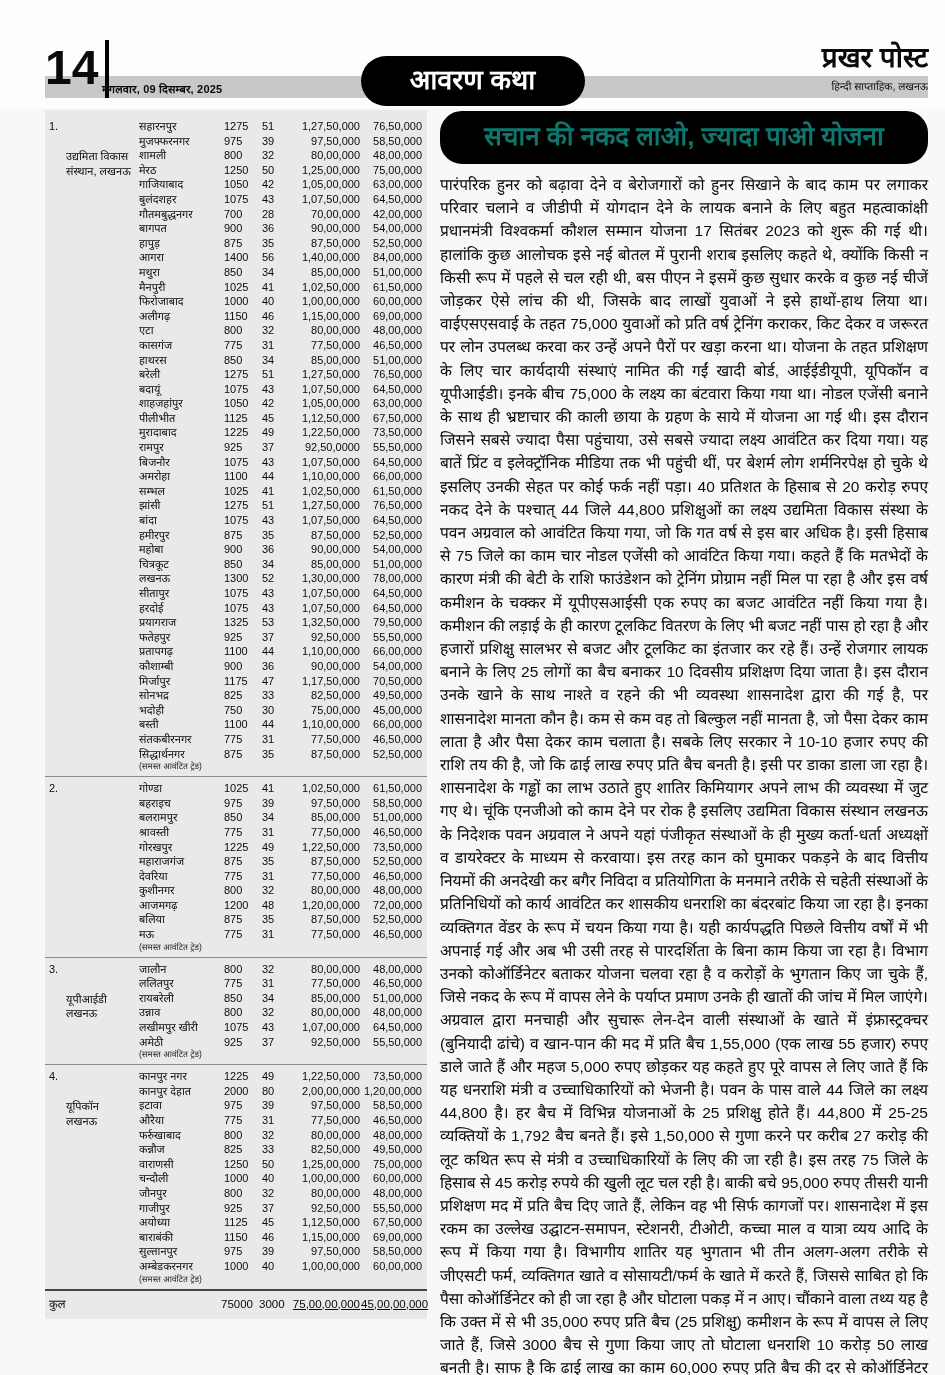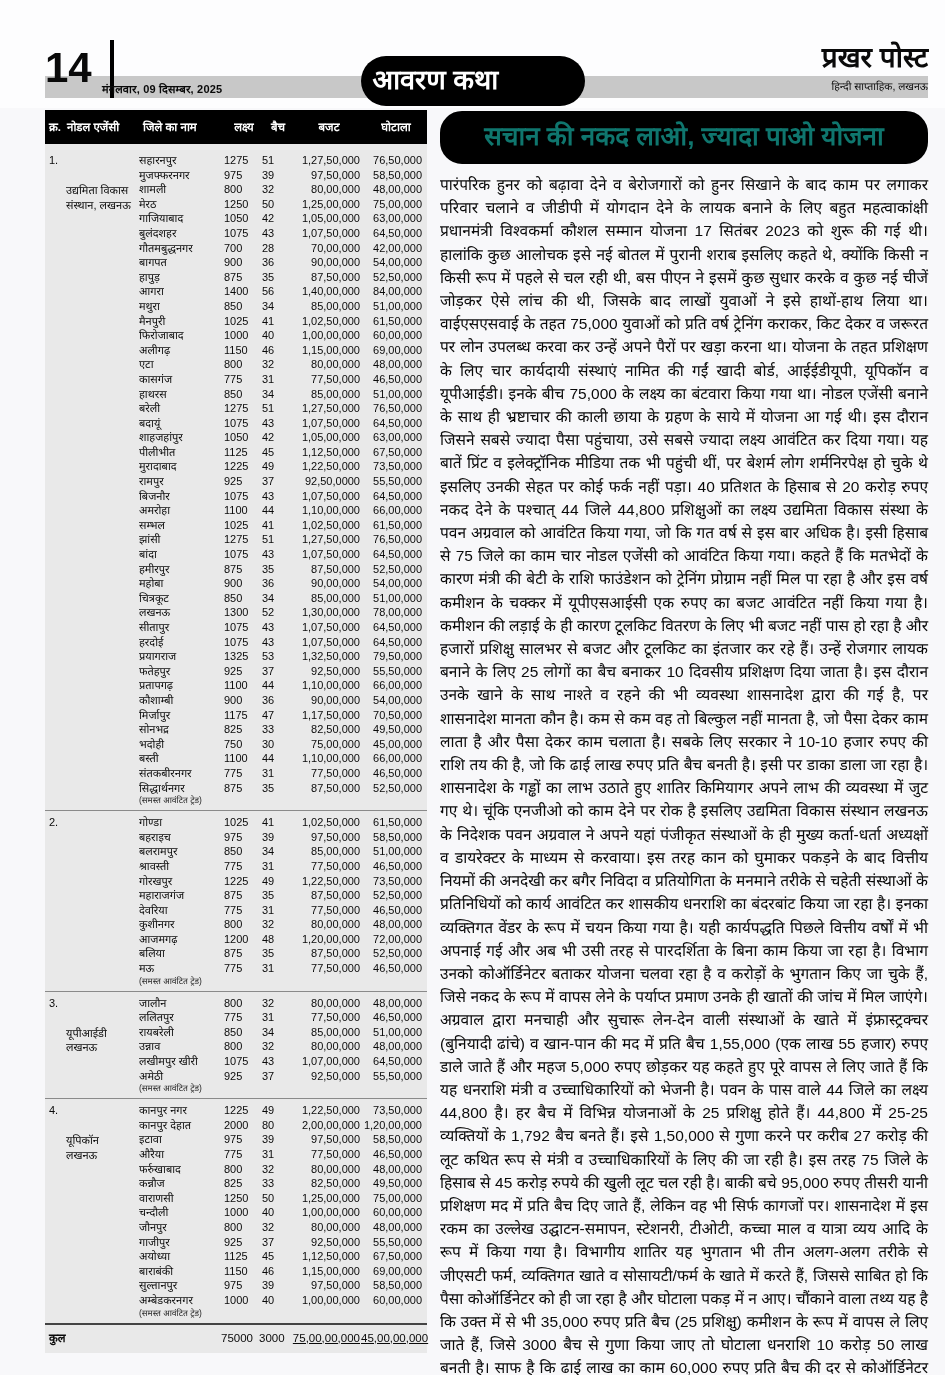--- a/index.html
+++ b/index.html
@@ -1,23 +1,23 @@
 <!DOCTYPE html>
 <html><head>
 <meta charset="utf-8">
 <style>
   html,body{margin:0;padding:0;}
   body{background:#e8e8e8;font-family:"Liberation Sans",sans-serif;}
   .page{width:945px;height:1375px;background:#f8f8fa;position:relative;overflow:hidden;margin:0 auto;color:#0a0a0a;}
   
   .hdr{position:absolute;top:0;left:0;right:0;height:108px;background:#fdfdfe;}
   .strip{position:absolute;left:45px;right:17px;top:76px;height:22px;background:#c8c8c8;}
-  .pageno{position:absolute;left:45px;top:40px;font-size:42px;font-weight:bold;line-height:56px;padding-right:18px;border-right:4px solid #000;height:58px;}
+  .pageno{position:absolute;left:45px;top:40px;font-size:48px;font-weight:bold;line-height:56px;padding-right:7px;border-right:4px solid #000;height:58px;}
   .pdate{position:absolute;left:102px;top:81px;font-size:11px;font-weight:bold;letter-spacing:.2px;}
-  .pill{position:absolute;left:0;right:0;margin:0 auto;top:56px;width:200px;background:#000;color:#fff;border-radius:26px;text-align:left;font-size:27px;font-weight:bold;padding:4px 12px 9px;}
+  .pill{position:absolute;left:0;right:0;margin:0 auto;top:56px;width:200px;background:#000;color:#fff;border-radius:26px;text-align:center;font-size:27px;font-weight:bold;padding:4px 12px 9px;}
   .masthead{position:absolute;right:17px;top:42px;width:185px;text-align:right;}
   .mast-title{font-size:28px;font-weight:bold;line-height:31px;}
   .mast-sub{font-size:10.5px;font-weight:normal;margin-top:3px;padding:3px 0;background:#c8c8c8;}
   
   .content{position:absolute;top:110px;left:45px;right:17px;bottom:10px;display:flex;gap:13px;align-items:flex-start;}
   
   .table-col{width:382px;flex:none;}
   .thead{background:#000;color:#fff;display:grid;grid-template-columns:22px 76px 82px 38px 30px 72px 62px;font-size:11.5px;font-weight:bold;padding:9px 0 10px;align-items:center;}
   .thead .h-sno{padding-left:4px;}
   .thead .h-target,.thead .h-batch,.thead .h-budget,.thead .h-scam{text-align:center;}
@@ -27,21 +27,21 @@
   .agency{width:94px;display:flex;padding-left:4px;box-sizing:border-box;line-height:14.6px;}
   .agency .sno{width:17px;flex:none;}
   .agency .aname{flex:1;margin-top:30px;}
   .districts{width:288px;flex:none;}
   .drow{display:grid;grid-template-columns:82px 38px 30px 72px 62px;line-height:14.6px;height:14.6px;}
   .cd{overflow:hidden;white-space:nowrap;}
   .ct,.cb{padding-left:3px;}
   .cu,.cs{text-align:right;padding-right:1px;white-space:nowrap;}
   .fnote{font-size:8.5px;line-height:10px;padding-bottom:2px;color:#222;}
   .total{display:grid;grid-template-columns:176px 38px 30px 72px 62px;background:#e9e9e9;border-top:2px solid #444;padding:7px 0 8px;font-size:11.5px;line-height:13px;}
-  .total .t-label{padding-left:4px;font-weight:bold;}
+  .total .t-label{padding-left:4px;}
   .total .t-budget,.total .t-scam{text-align:right;padding-right:1px;white-space:nowrap;text-decoration:underline;}
   
   .article-col{flex:1;min-width:0;}
   .headline{background:#000;color:#0f766e;border-radius:22px;text-align:center;font-size:26px;font-weight:bold;padding:4px 10px 9px;margin:1px 0 9px;border:2px solid #000;}
   .body-text{font-size:15.5px;line-height:23.2px;text-align:justify;margin:0;color:#090909;}
 </style>
 </head>
 <body>
 
 <div class="page">
@@ -53,29 +53,20 @@
     <div class="pill">आवरण कथा</div>
     <div class="masthead">
       <div class="mast-title">प्रखर पोस्ट</div>
       <div class="mast-sub">हिन्दी साप्ताहिक, लखनऊ</div>
     </div>
   </header>
 
   <main class="content">
 
     <section class="table-col">
-      <div class="thead">
-        <span class="h-sno">क्र.</span>
-        <span class="h-agency">नोडल एजेंसी</span>
-        <span class="h-district">जिले का नाम</span>
-        <span class="h-target">लक्ष्य</span>
-        <span class="h-batch">बैच</span>
-        <span class="h-budget">बजट</span>
-        <span class="h-scam">घोटाला</span>
-      </div>
       <div class="tbody">
           <div class="tgroup">
             <div class="agency">
               <div class="sno">1.</div>
               <div class="aname">
                 <div class="al">उद्यमिता विकास</div>
                 <div class="al">संस्थान, लखनऊ</div>
               </div>
             </div>
             <div class="districts">

